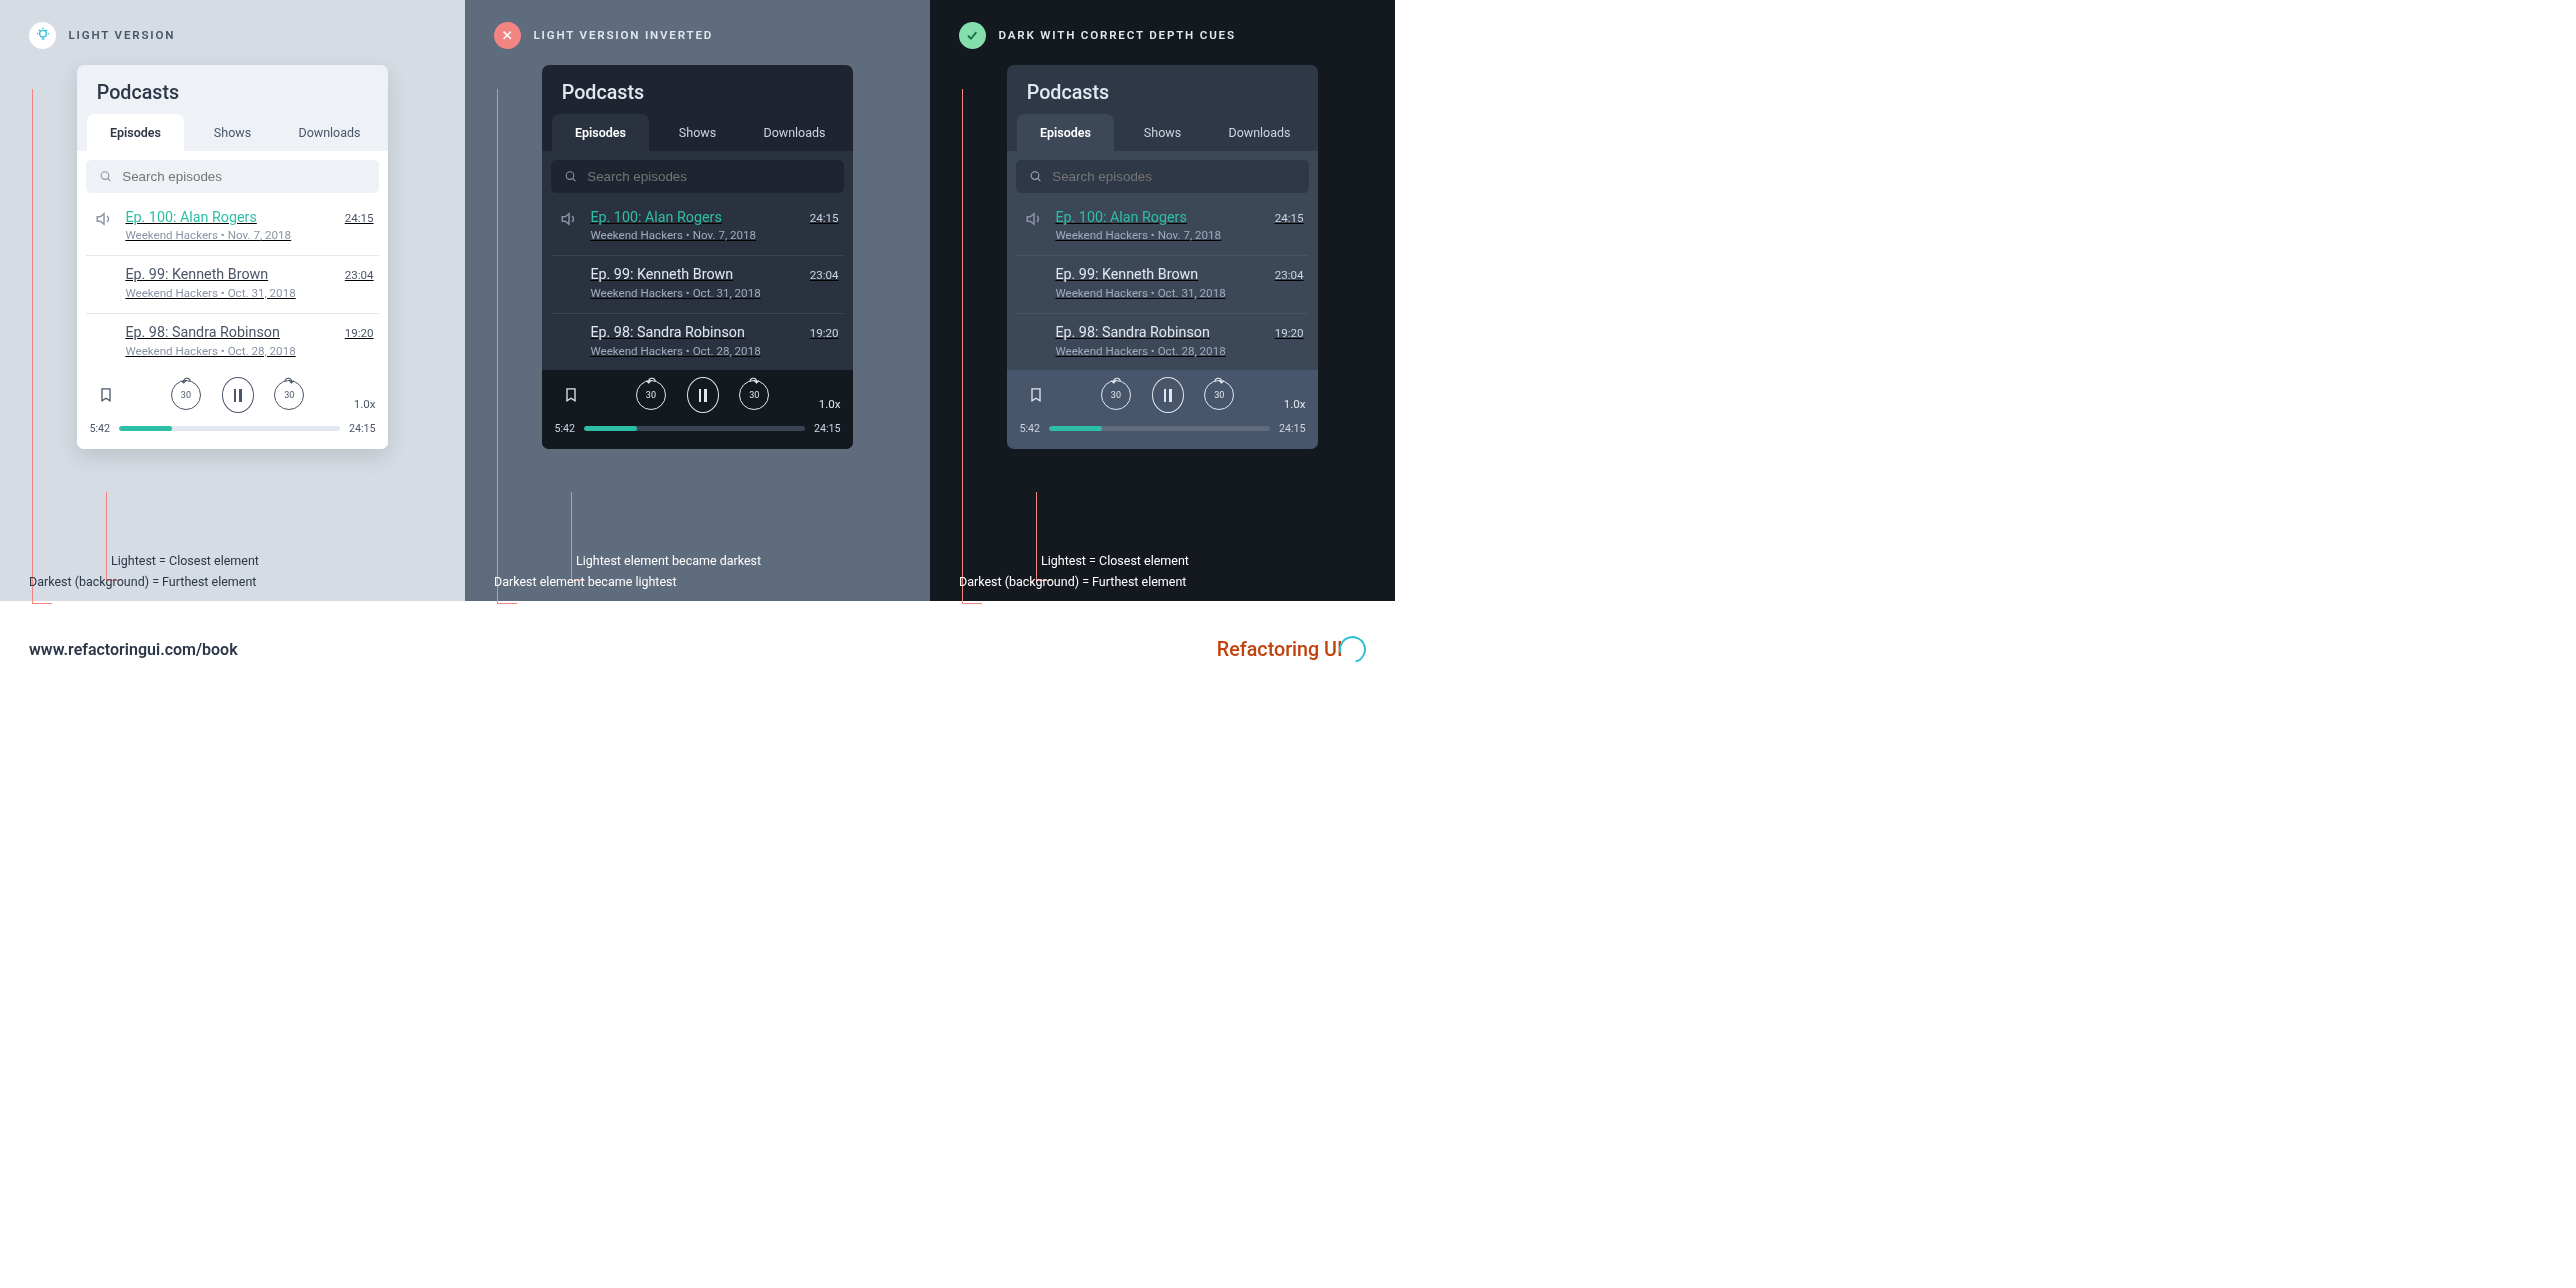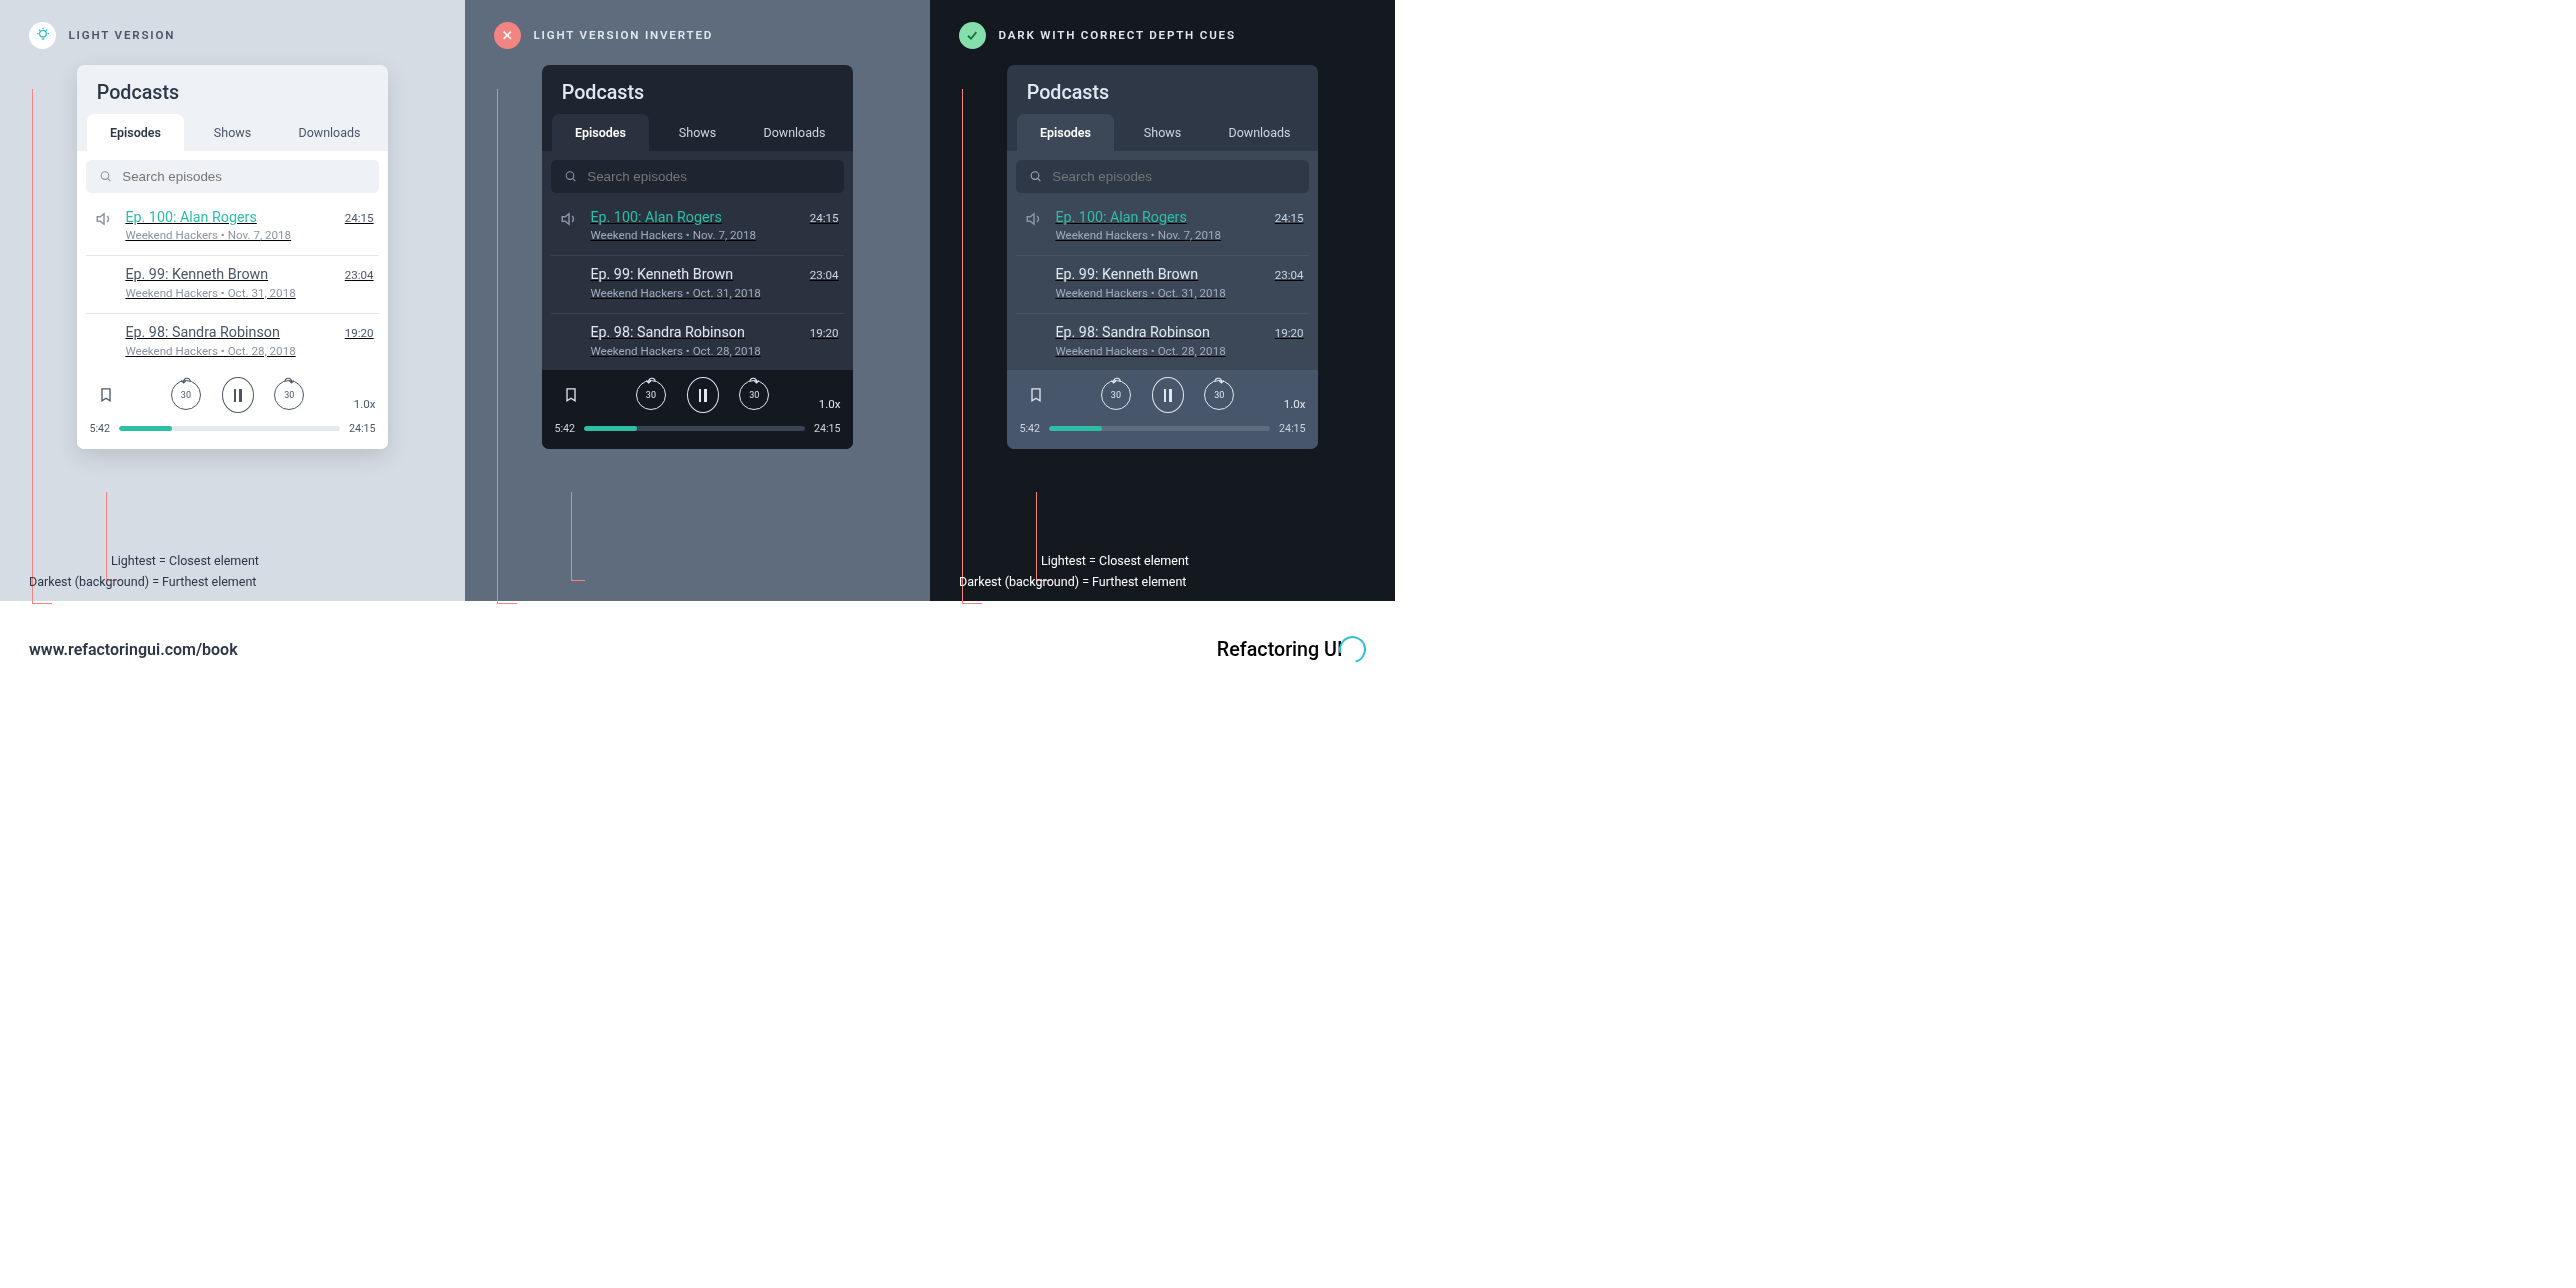--- a/index.html
+++ b/index.html
@@ -94,21 +94,21 @@
   .light .annos { color: #2d3748; }
   .inverted .annos, .dark .annos { color: #fff; }
   .anno-line { margin-top: 5.4px; }
   .anno-line.indent { padding-left: 82px; }
   .leader { position: absolute; border-left: 0.9px solid #f28482; border-bottom: 0.9px solid #f28482; }
   .leader.outer { left: 32px; top: 89px; width: 19.7px; height: 515px; }
   .leader.inner { left: 106px; top: 492px; width: 14.3px; height: 89px; border-left: 0.9px solid #f28482; border-bottom: 0.9px solid #f28482; }
 
   .footer { display: flex; justify-content: space-between; align-items: center; padding: 35px 29px; background: #fff; }
   .footer-url { font-size: 16px; font-weight: 600; color: #2d3748; }
-  .footer-logo { font-size: 19.7px; font-weight: 500; color: #000000; display: flex; align-items: center; gap: 3.6px; }
+  .footer-logo { font-size: 19.7px; font-weight: 500; color: #c2410c; display: flex; align-items: center; gap: 3.6px; }
   .logo-ring { width: 27px; height: 27px; border: 2.7px solid #2ebfd6; border-radius: 50%; border-bottom-color: transparent; transform: rotate(30deg); margin-left: -7.2px; }
 </style>
 </head>
 <body>
 
 <div class="canvas">
   <div class="panels">
 
     <div class="panel light">
       <div class="leader outer"></div>
@@ -304,20 +304,24 @@
           </div>
           <div class="progress">
             <span>5:42</span>
             <div class="bar">
                 <div class="bar-fill"></div>
               </div>
             <span>24:15</span>
           </div>
         </div>
       </div>
+      <div class="annos">
+        <div class="anno-line indent">Lightest element became darkest</div>
+        <div class="anno-line">Darkest element became lightest</div>
+      </div>
     </div>
 
     <div class="panel dark">
       <div class="leader outer"></div>
       <div class="leader inner"></div>
       <div class="panel-head">
         <div class="badge check">
           <svg width="14.3" height="14.3" viewBox="0 0 24 24" fill="none" stroke="#1a6b3f" stroke-width="3">
               <polyline points="5,13 10,18 19,7"></polyline>
             </svg>

